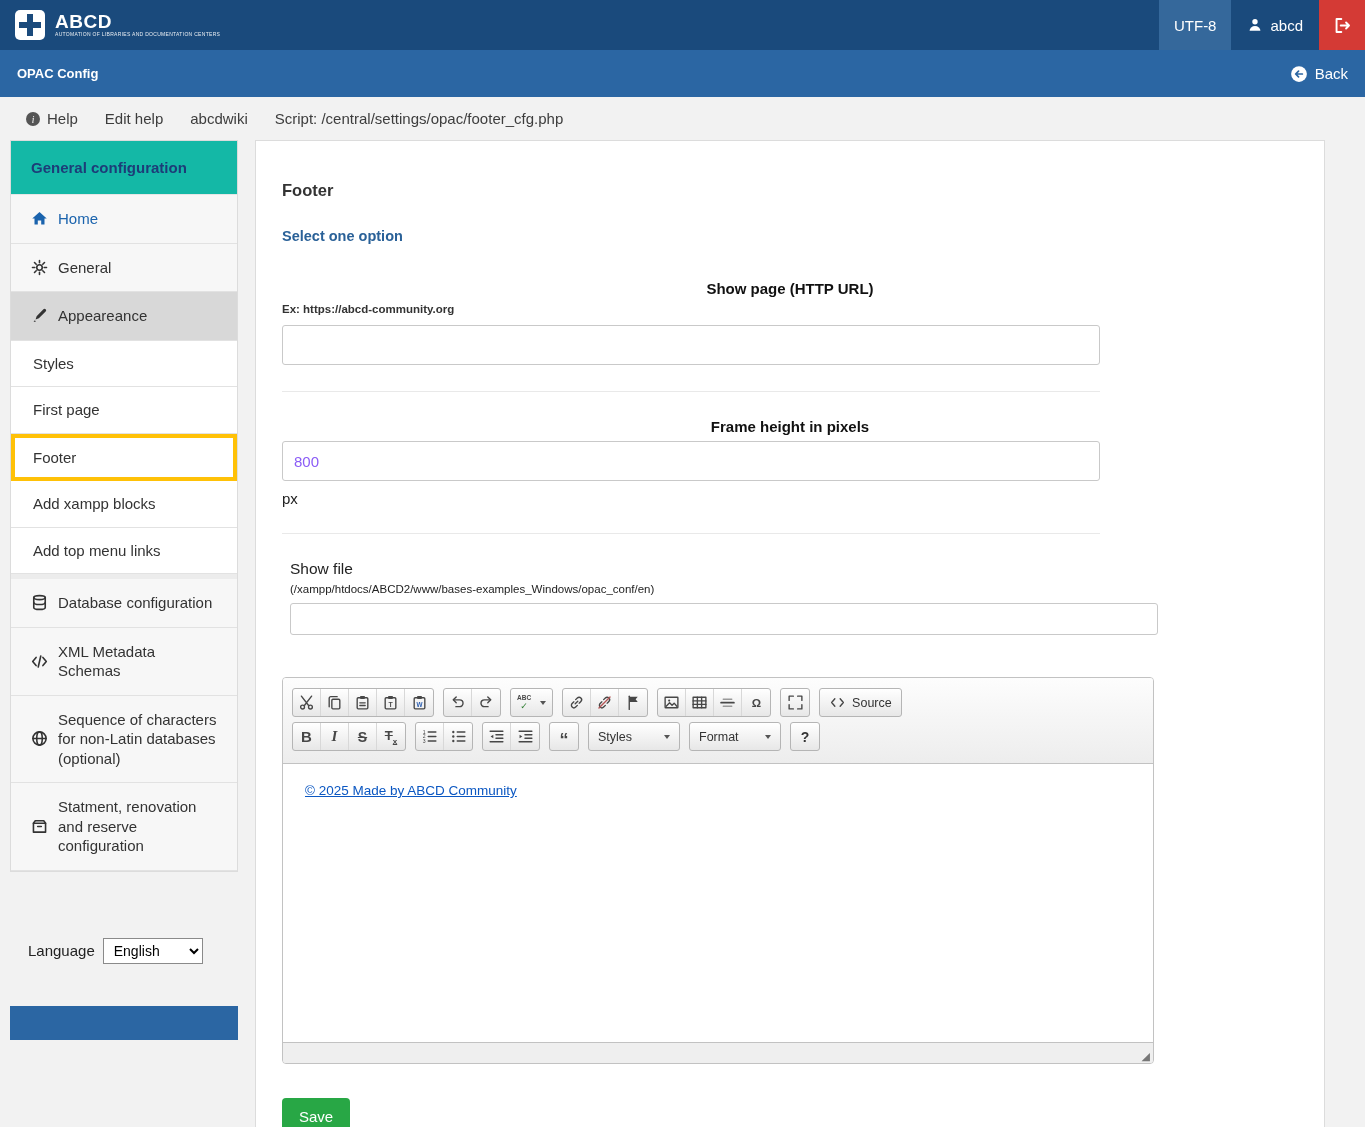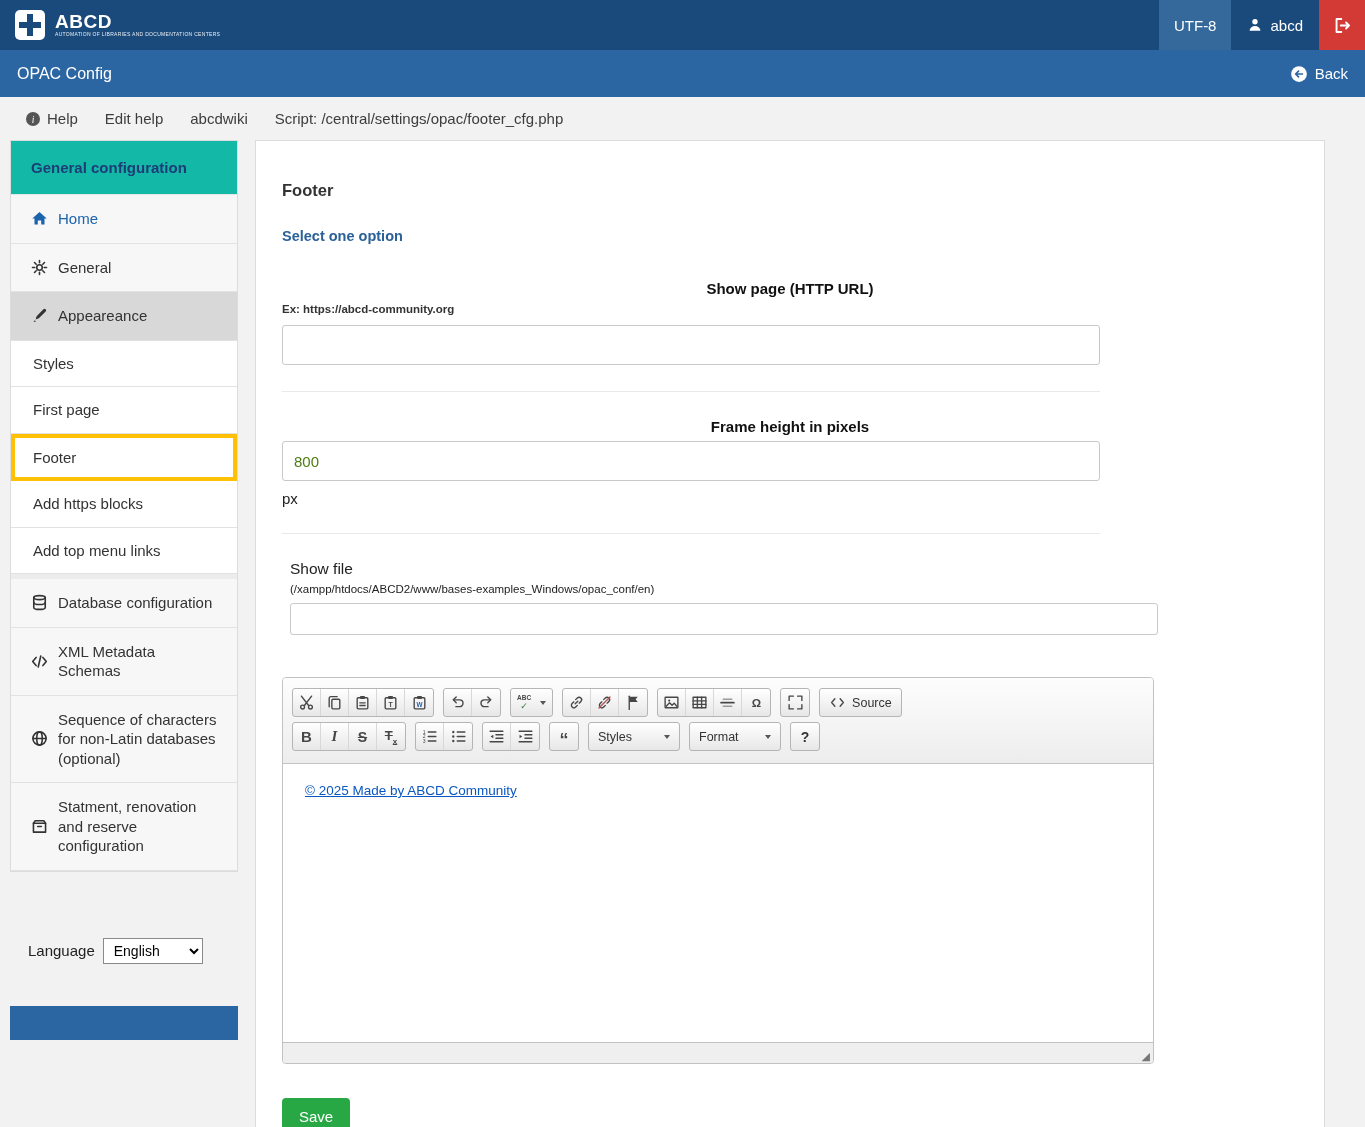--- a/index.html
+++ b/index.html
@@ -14,21 +14,21 @@
   .brand { display:flex; align-items:center; gap:9px; margin-left:14px; }
   .brand-text { display:flex; flex-direction:column; line-height:1.05; }
   .brand-name { font-size:19px; font-weight:bold; letter-spacing:.5px; }
   .brand-tag { font-size:5px; letter-spacing:.3px; opacity:.9; white-space:nowrap; }
   .top-right { margin-left:auto; display:flex; align-items:stretch; }
   .utf8-chip { background:#35689b; display:flex; align-items:center; padding:0 15px; font-size:15px; cursor:pointer; }
   .top-user { display:flex; align-items:center; gap:7px; padding:0 16px; font-size:15px; cursor:pointer; }
   .logout-btn { background:var(--c-logout,#d43a35); width:46px; display:flex; align-items:center; justify-content:center; cursor:pointer; border:none; }
   
   .headerbar { height:47px; background:var(--c-header,#2b66a3); display:flex; align-items:center; padding:0 17px; color:#fff; }
-  .page-title { font-size:16px; font-weight:normal; }
+  .page-title { font-size:13px; font-weight:bold; }
   .back-btn { margin-left:auto; display:flex; align-items:center; gap:7px; font-size:15px; cursor:pointer; }
   
   .helpbar { height:43px; display:flex; align-items:center; gap:27px; padding:0 25px; font-size:15px; color:#3d3d3d; }
   .help-link { display:flex; align-items:center; gap:6px; cursor:pointer; }
   
   .layout { display:flex; align-items:flex-start; padding:0 10px; }
   .sidebar-col { width:228px; display:flex; flex-direction:column; }
   .sidebar { width:228px; background:#14b8a6; border:1px solid #dcdcdc; }
   .sidebar-heading { padding:18px 20px; color:#1d3c78; font-weight:bold; font-size:15px; border-bottom:1px solid #e6e6e6; }
   .sb-item { display:flex; align-items:center; gap:10px; padding:14px 20px; font-size:15px; color:#333;
@@ -40,21 +40,21 @@
   .sb-icon { display:inline-flex; width:17px; flex:0 0 17px; justify-content:center; color:#333; }
   .language-row { margin:66px 0 0 18px; display:flex; align-items:center; gap:8px; font-size:15px; color:#222; }
   .language-row select { font-size:14px; padding:3px 6px; border:1px solid #8a8a8a; background:#fff; min-width:100px; }
   .side-bottom { height:34px; background:var(--c-header,#2b66a3); margin-top:42px; width:228px; }
   
   .main { width:1070px; margin-left:17px; background:#fff; border:1px solid #dcdcdc; padding:28px 26px 60px 26px; min-height:1050px; }
   .main-title { font-size:16.5px; font-weight:bold; color:#333; margin:12px 0 28px; }
   .select-option { color:#2a6198; font-weight:bold; font-size:14.5px; margin-bottom:36px; }
   .field-label { font-weight:bold; font-size:15px; color:#111; margin-bottom:6px;text-align:center; }
   .field-hint { font-weight:bold; font-size:11.5px; color:#333; margin-bottom:10px; }
-  .text-input { width:818px; height:40px; border:1px solid #c9c9c9; border-radius:3px; padding:0 11px; font-size:15px; font-family:"Liberation Sans",sans-serif; color:#4d7c0f; background:#fff; }
+  .text-input { width:818px; height:40px; border:1px solid #c9c9c9; border-radius:3px; padding:0 11px; font-size:15px; font-family:"Liberation Sans",sans-serif; color:#8b5cf6; background:#fff; }
   .hr-line { width:818px; border-bottom:1px solid #e9e9e9; margin:26px 0; }
   .px-label { margin-top:9px; font-size:15px; color:#222; }
   .show-file { margin-left:8px; }
   .show-file-label { font-size:15.5px; color:#222; margin-bottom:5px; }
   .show-file-hint { font-size:11.5px; color:#222; margin-bottom:8px; }
   .show-file-input { width:868px; height:32px; border:1px solid #c9c9c9; border-radius:3px; padding:0 10px; font-size:14px; background:#fff; }
   
   .editor { width:872px; margin-top:42px; border:1px solid #c2c2c2; border-radius:4px; background:#f8f8f8; overflow:hidden; }
   .editor-toolbar { padding:7px 9px; border-bottom:1px solid #c2c2c2; background:linear-gradient(#fdfdfd,#ededed); }
   .tb-row { display:flex; gap:9px; margin:3px 0 5px; align-items:center; flex-wrap:wrap; }
@@ -185,21 +185,21 @@
           <div class="sb-item sub">
             <span>Styles</span>
           </div>
           <div class="sb-item sub">
             <span>First page</span>
           </div>
           <div class="sb-item sub active">
             <span>Footer</span>
           </div>
           <div class="sb-item sub">
-            <span>Add https blocks</span>
+            <span>Add xampp blocks</span>
           </div>
           <div class="sb-item sub">
             <span>Add top menu links</span>
           </div>
           <div class="sb-item gap">
             <span class="sb-icon">
               <svg width="17" height="17" viewBox="0 0 16 16" fill="none" stroke="currentColor" stroke-width="1.5" stroke-linecap="round" stroke-linejoin="round">
                 <ellipse cx="8" cy="3.4" rx="5.4" ry="1.9"></ellipse>
                 <path d="M2.6 3.4v9.2c0 1 2.4 1.9 5.4 1.9s5.4-.9 5.4-1.9V3.4"></path>
                 <path d="M2.6 8c0 1 2.4 1.9 5.4 1.9S13.4 9 13.4 8"></path>

